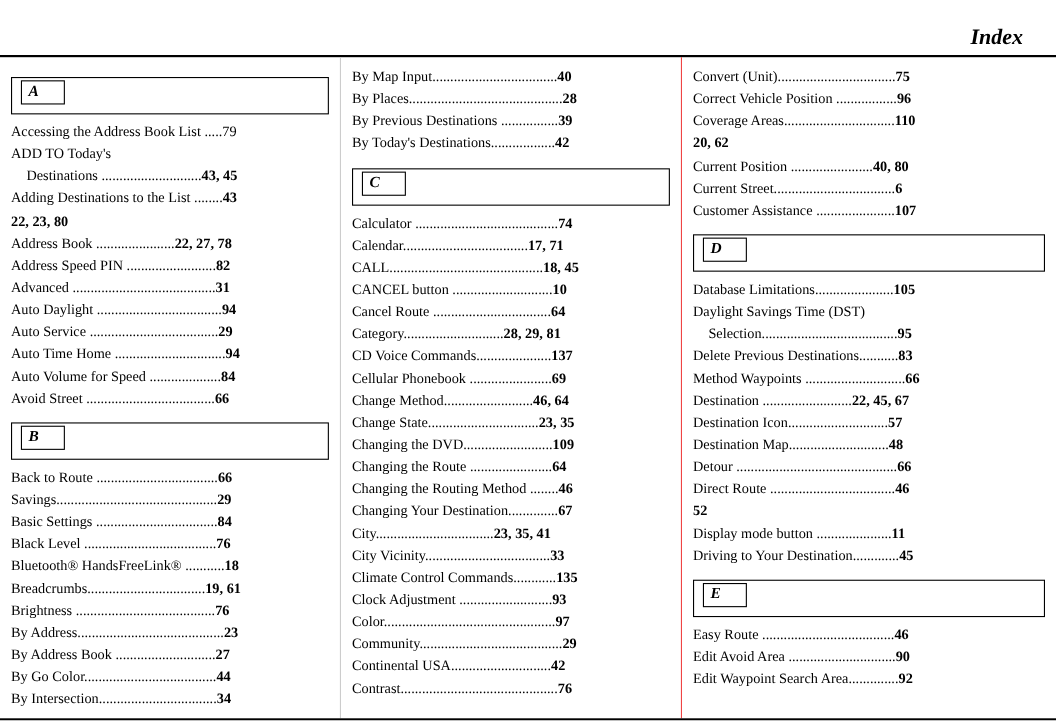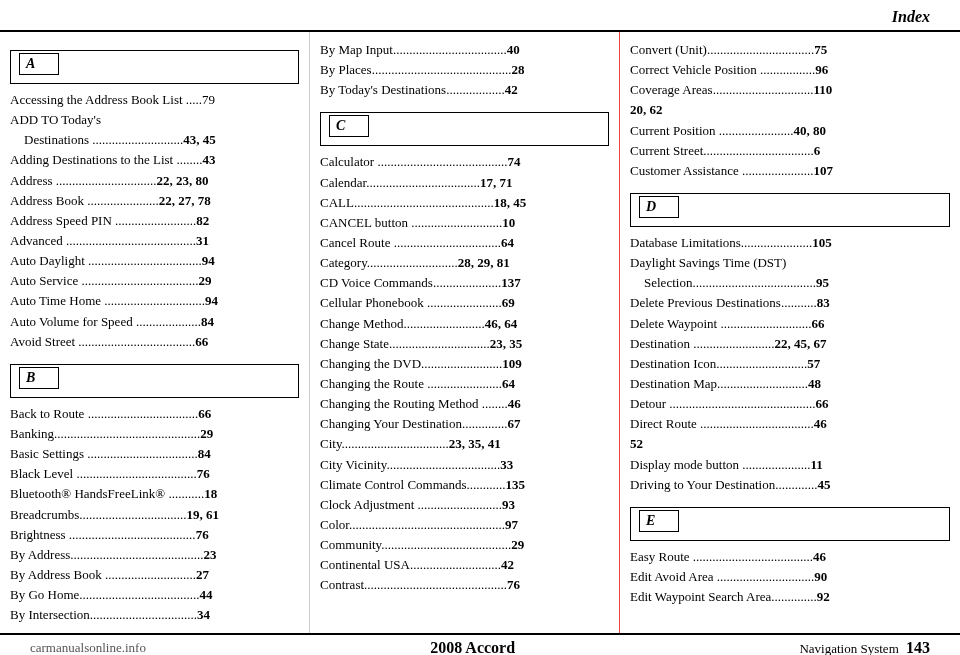--- a/index.html
+++ b/index.html
@@ -18,23 +18,24 @@
       height: 655px;
       display: flex;
       flex-direction: column;
     }
 
     
     .page-header {
       text-align: right;
       padding: 8px 30px 4px 30px;
       border-bottom: 2px solid #000;
-      font-size: 16px;
+      font-size: 20px;
       font-weight: bold;
       font-style: italic;
+      margin-top: 15px;
     }
 
     
     .content-area {
       display: flex;
       flex: 1;
       padding: 0;
     }
 
     
@@ -145,21 +146,20 @@
       <div class="entry">ADD TO Today's</div>
       <div class="dot-entry entry indent">
         <span class="label-text">Destinations ............................</span>
         <span class="num"><b>43</b>, <b>45</b></span>
       </div>
       <div class="dot-entry entry">
         <span class="label-text">Adding Destinations to the List ........</span>
         <span class="num"><b>43</b></span>
       </div>
       <div class="dot-entry entry">
-        <span class="label-text">Address ...............................</span>
         <span class="num"><b>22</b>, <b>23</b>, <b>80</b></span>
       </div>
       <div class="dot-entry entry">
         <span class="label-text">Address Book ......................</span>
         <span class="num"><b>22</b>, <b>27</b>, <b>78</b></span>
       </div>
       <div class="dot-entry entry">
         <span class="label-text">Address Speed PIN .........................</span>
         <span class="num"><b>82</b></span>
       </div>
@@ -190,21 +190,21 @@
 
       <div class="section-box" style="margin-top:12px">
         <span class="section-label"><em>B</em></span>
       </div>
 
       <div class="dot-entry entry">
         <span class="label-text">Back to Route ..................................</span>
         <span class="num"><b>66</b></span>
       </div>
       <div class="dot-entry entry">
-        <span class="label-text">Banking.............................................</span>
+        <span class="label-text">Savings.............................................</span>
         <span class="num"><b>29</b></span>
       </div>
       <div class="dot-entry entry">
         <span class="label-text">Basic Settings ..................................</span>
         <span class="num"><b>84</b></span>
       </div>
       <div class="dot-entry entry">
         <span class="label-text">Black Level .....................................</span>
         <span class="num"><b>76</b></span>
       </div>
@@ -222,38 +222,42 @@
       </div>
       <div class="dot-entry entry">
         <span class="label-text">By Address.........................................</span>
         <span class="num"><b>23</b></span>
       </div>
       <div class="dot-entry entry">
         <span class="label-text">By Address Book ............................</span>
         <span class="num"><b>27</b></span>
       </div>
       <div class="dot-entry entry">
-        <span class="label-text">By Go Home.....................................</span>
+        <span class="label-text">By Go Color.....................................</span>
         <span class="num"><b>44</b></span>
       </div>
       <div class="dot-entry entry">
         <span class="label-text">By Intersection.................................</span>
         <span class="num"><b>34</b></span>
       </div>
     </div>
 
     <div class="col col-mid">
 
       <div class="dot-entry entry">
         <span class="label-text">By Map Input...................................</span>
         <span class="num"><b>40</b></span>
       </div>
       <div class="dot-entry entry">
         <span class="label-text">By Places...........................................</span>
         <span class="num"><b>28</b></span>
+      </div>
+      <div class="dot-entry entry">
+        <span class="label-text">By Previous Destinations ................</span>
+        <span class="num"><b>39</b></span>
       </div>
       <div class="dot-entry entry">
         <span class="label-text">By Today's Destinations..................</span>
         <span class="num"><b>42</b></span>
       </div>
 
       <div class="section-box" style="margin-top:12px">
         <span class="section-label"><em>C</em></span>
       </div>
 
@@ -388,21 +392,21 @@
       <div class="entry">Daylight Savings Time (DST)</div>
       <div class="dot-entry entry indent">
         <span class="label-text">Selection......................................</span>
         <span class="num"><b>95</b></span>
       </div>
       <div class="dot-entry entry">
         <span class="label-text">Delete Previous Destinations...........</span>
         <span class="num"><b>83</b></span>
       </div>
       <div class="dot-entry entry">
-        <span class="label-text">Delete Waypoint ............................</span>
+        <span class="label-text">Method Waypoints ............................</span>
         <span class="num"><b>66</b></span>
       </div>
       <div class="dot-entry entry">
         <span class="label-text">Destination .........................</span>
         <span class="num"><b>22</b>, <b>45</b>, <b>67</b></span>
       </div>
       <div class="dot-entry entry">
         <span class="label-text">Destination Icon............................</span>
         <span class="num"><b>57</b></span>
       </div>

